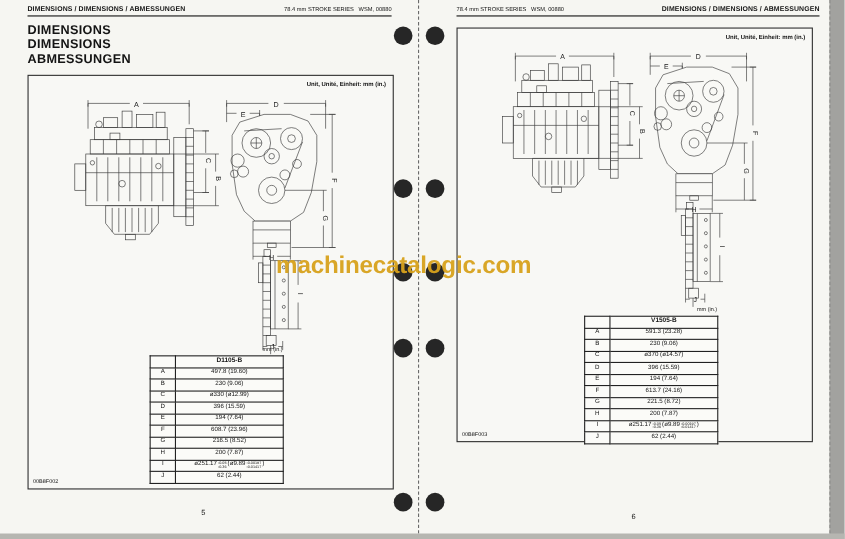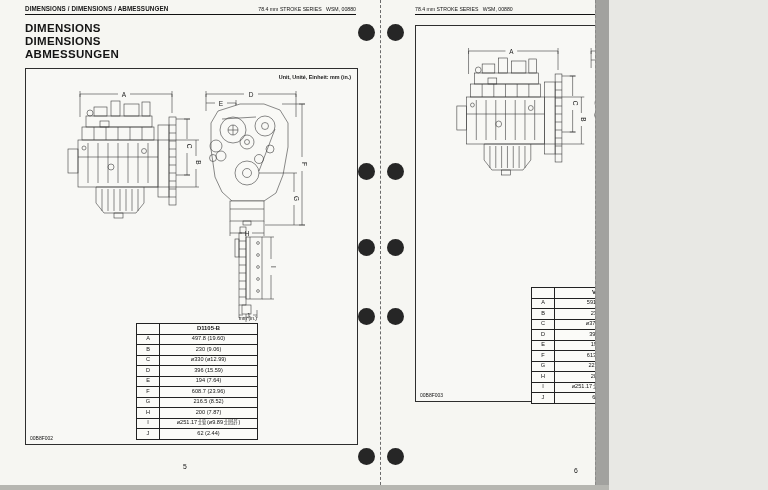--- a/index.html
+++ b/index.html
@@ -1,17 +1,17 @@
 <!DOCTYPE html>
 <html><head>
 <meta charset="utf-8">
 <style>
   html,body { margin:0; padding:0; background:#e8e8e4; }
   .canvas {
-    position:relative; width:609px; height:490px; overflow:hidden;
+    position:relative; width:768px; height:490px; overflow:hidden;
     background:#f6f6f2; font-family:"Liberation Sans", sans-serif; color:#141414;
   }
   .page { position:absolute; top:0; height:490px; }
   .page-left  { left:0;   width:380px; }
   .page-right { left:381px; width:373px; }
 
   .hdr {
     position:absolute; display:flex; justify-content:space-between; align-items:baseline;
     border-bottom:1.4px solid #111; padding-bottom:2px; white-space:pre;
   }
@@ -413,13 +413,14 @@
   <div class="hole" style="left:357.5px; top:238.5px;"></div>
   <div class="hole" style="left:386.5px; top:238.5px;"></div>
   <div class="hole" style="left:357.5px; top:307.5px;"></div>
   <div class="hole" style="left:386.5px; top:307.5px;"></div>
   <div class="hole" style="left:357.5px; top:447.5px;"></div>
   <div class="hole" style="left:386.5px; top:447.5px;"></div>
 
   <div class="edge-right"></div>
   <div class="edge-bottom"></div>
 
+  <div class="watermark">machinecatalogic.com</div>
 </div>
 
 </body></html>

